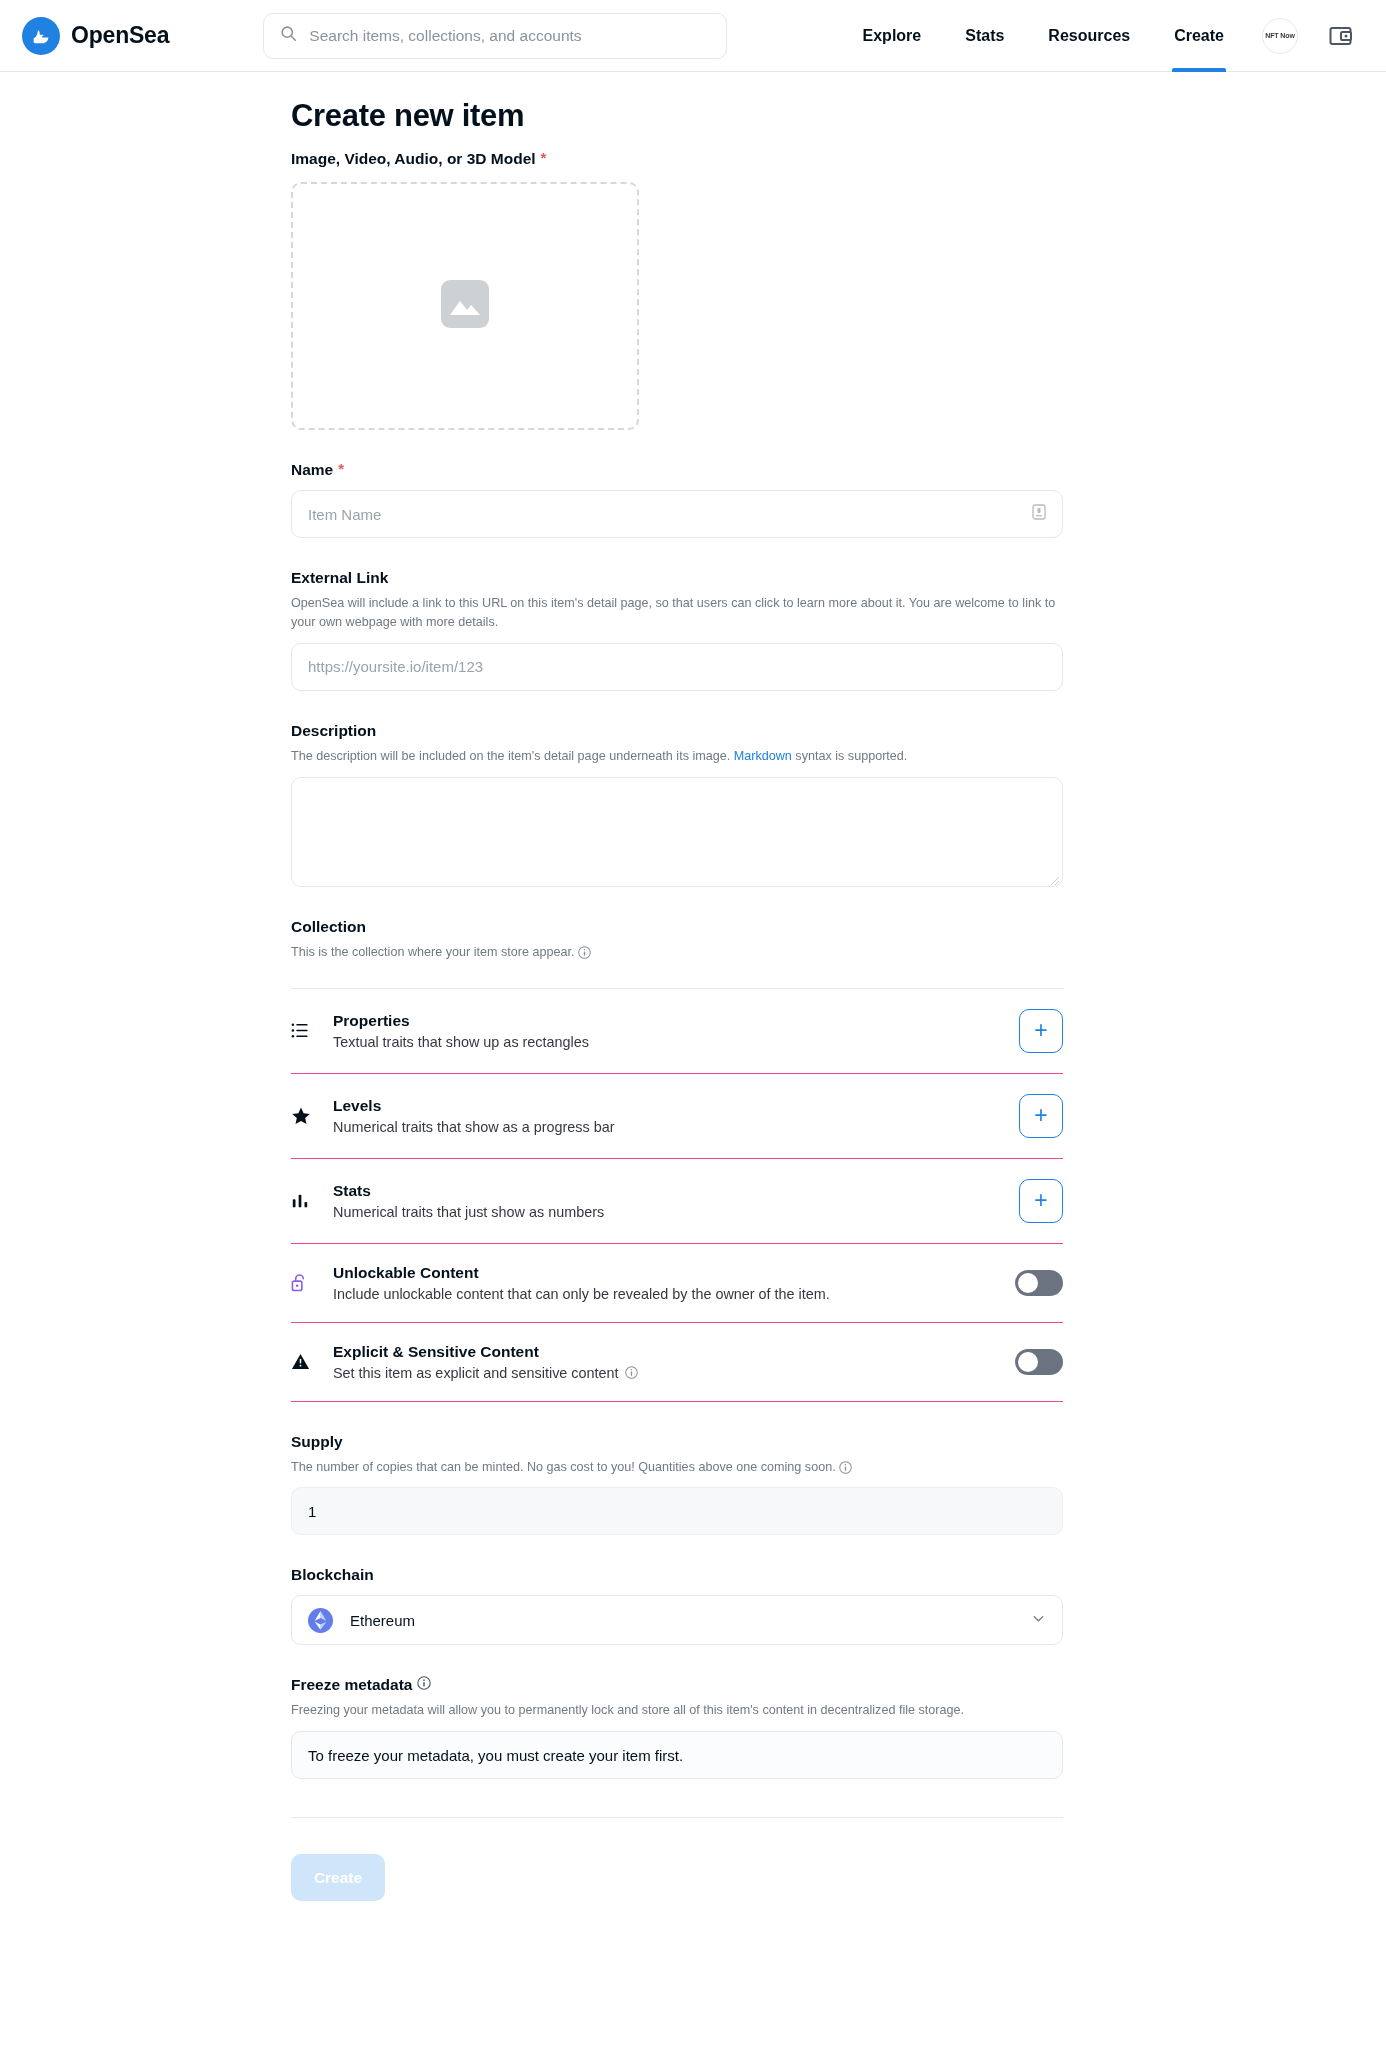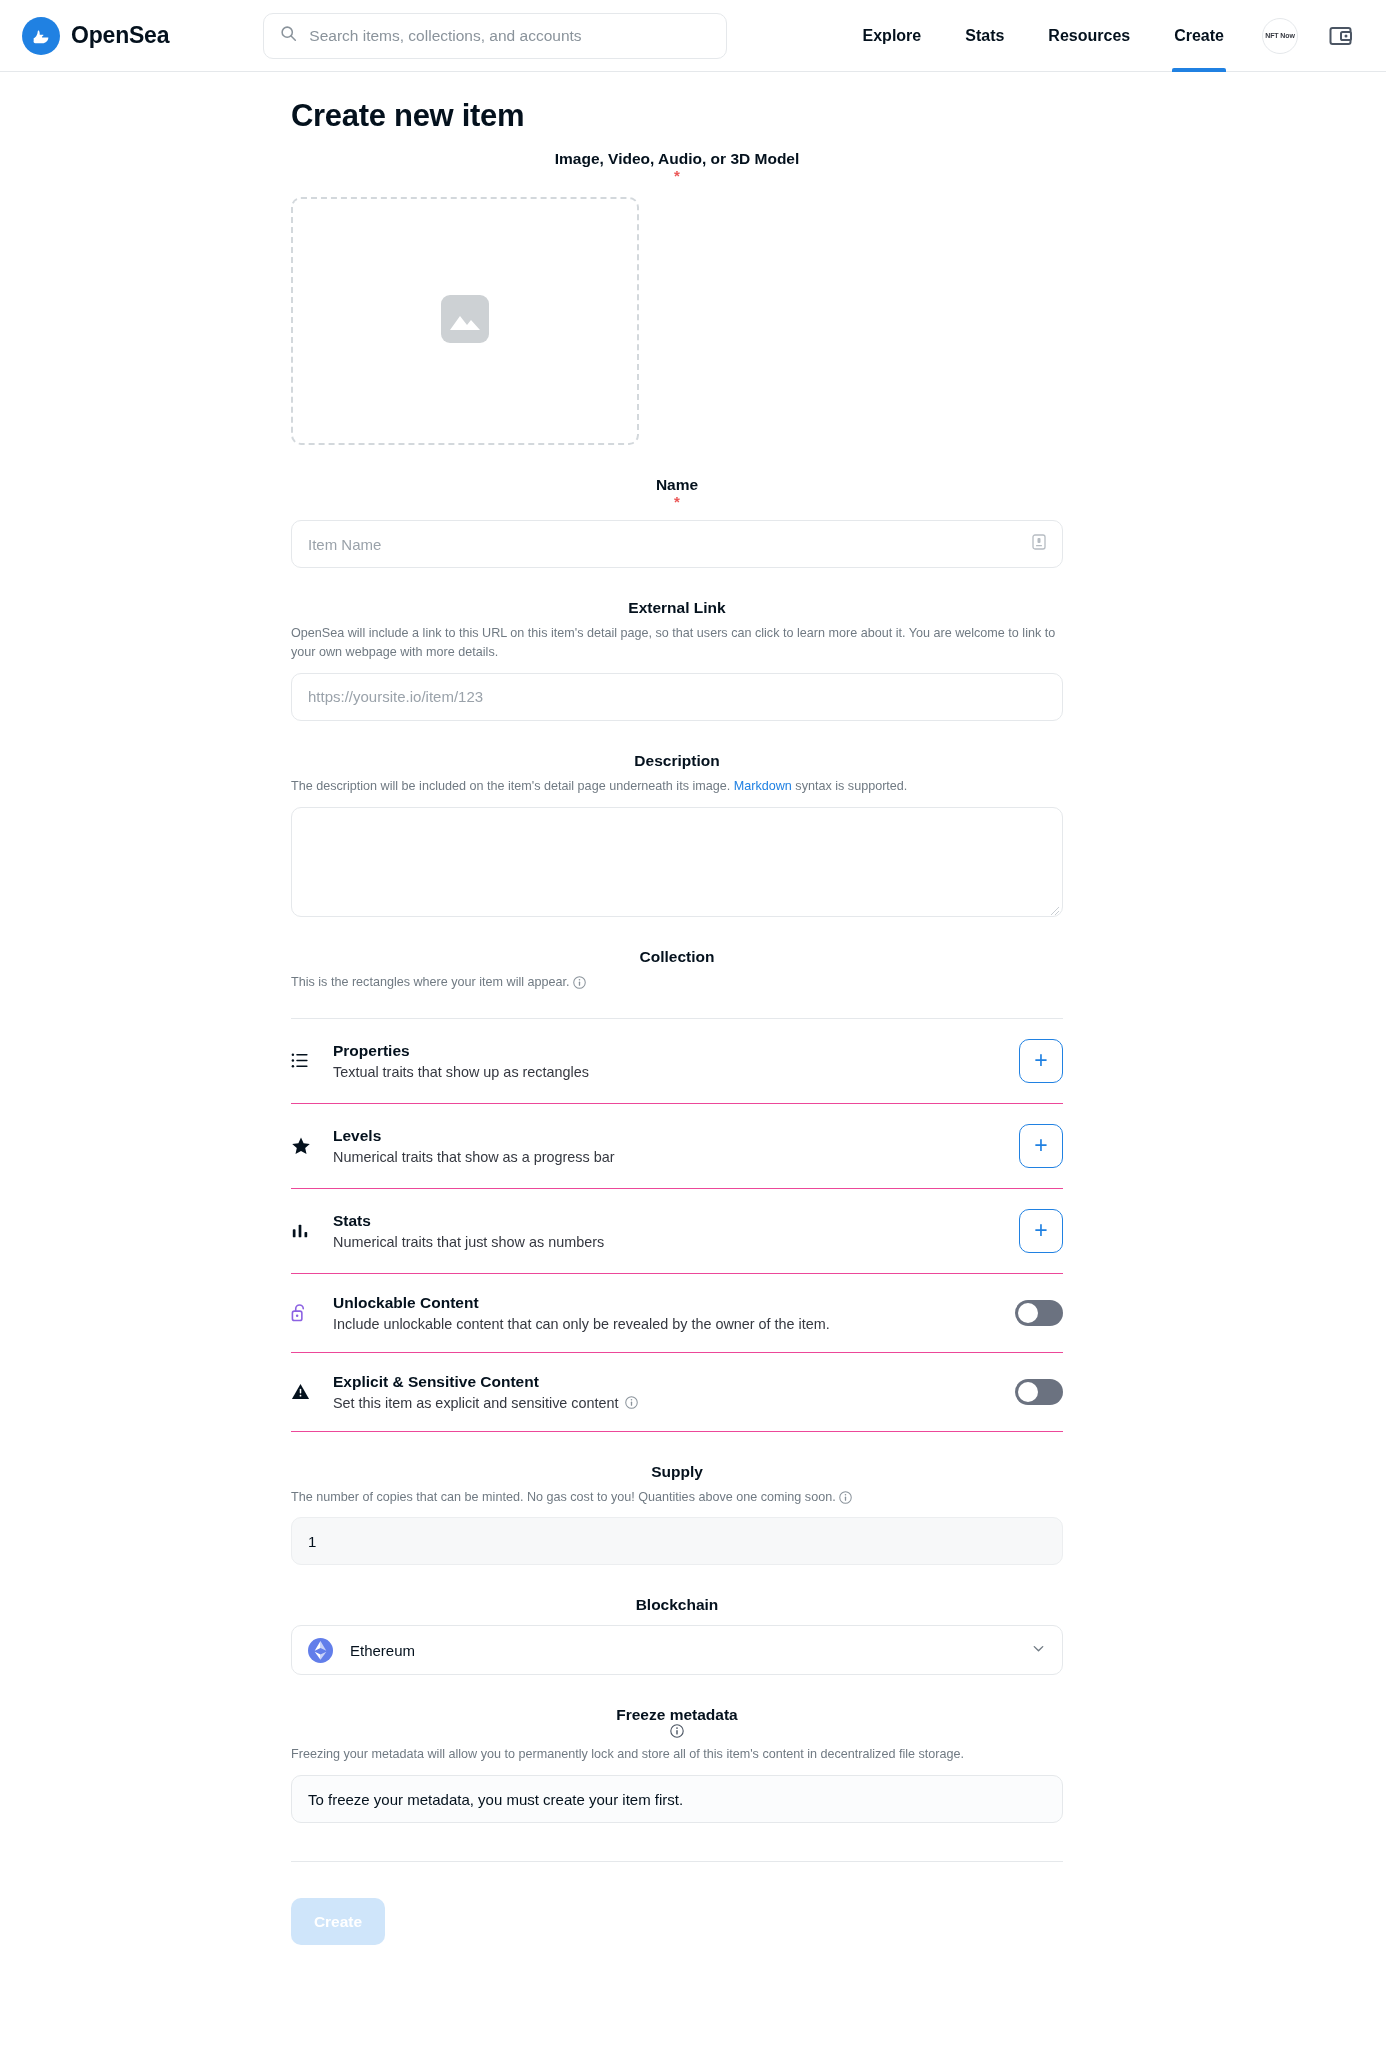--- a/index.html
+++ b/index.html
@@ -92,21 +92,21 @@
     width: 772px;
     margin-left: 291px;
   }
   .page-title {
     font-size: 31px; font-weight: 700; letter-spacing: -0.3px;
     color: #04111d;
     margin-bottom: 16px;
   }
   .field-label {
     font-size: 15.5px; font-weight: 700; color: #04111d;
-    display: flex; align-items: center;  flex-direction: column;
+    display: flex; align-items: flex-start; gap: 5px;
   }
   .req { color: #eb5757; font-size: 15px; line-height: 1; }
   .field-help {
     font-size: 12.6px; color: #707a83; line-height: 1.5;
     margin-top: 7px;
   }
   .field-help.wide { width: 768px; }
   .link { color: #2081e2; text-decoration: none; cursor: pointer; }
 
   
@@ -361,21 +361,21 @@
         </span>
       </div>
     </div>
 
     
     <div class="group">
       <div class="field-label">
         <span>Collection</span>
       </div>
       <div class="field-help">
-        <span>This is the rectangles where your item will appear.</span>
+        <span>This is the collection where your item store appear.</span>
         <span class="info-icon">
           <svg width="13" height="13" viewBox="0 0 14 14">
             <circle cx="7" cy="7" r="6.2" fill="none" stroke="#8a939b" stroke-width="1.1"></circle>
             <circle cx="7" cy="4.1" r="0.85" fill="#8a939b"></circle>
             <rect x="6.3" y="6" width="1.4" height="4.6" rx="0.7" fill="#8a939b"></rect>
           </svg>
         </span>
       </div>
     </div>
 

